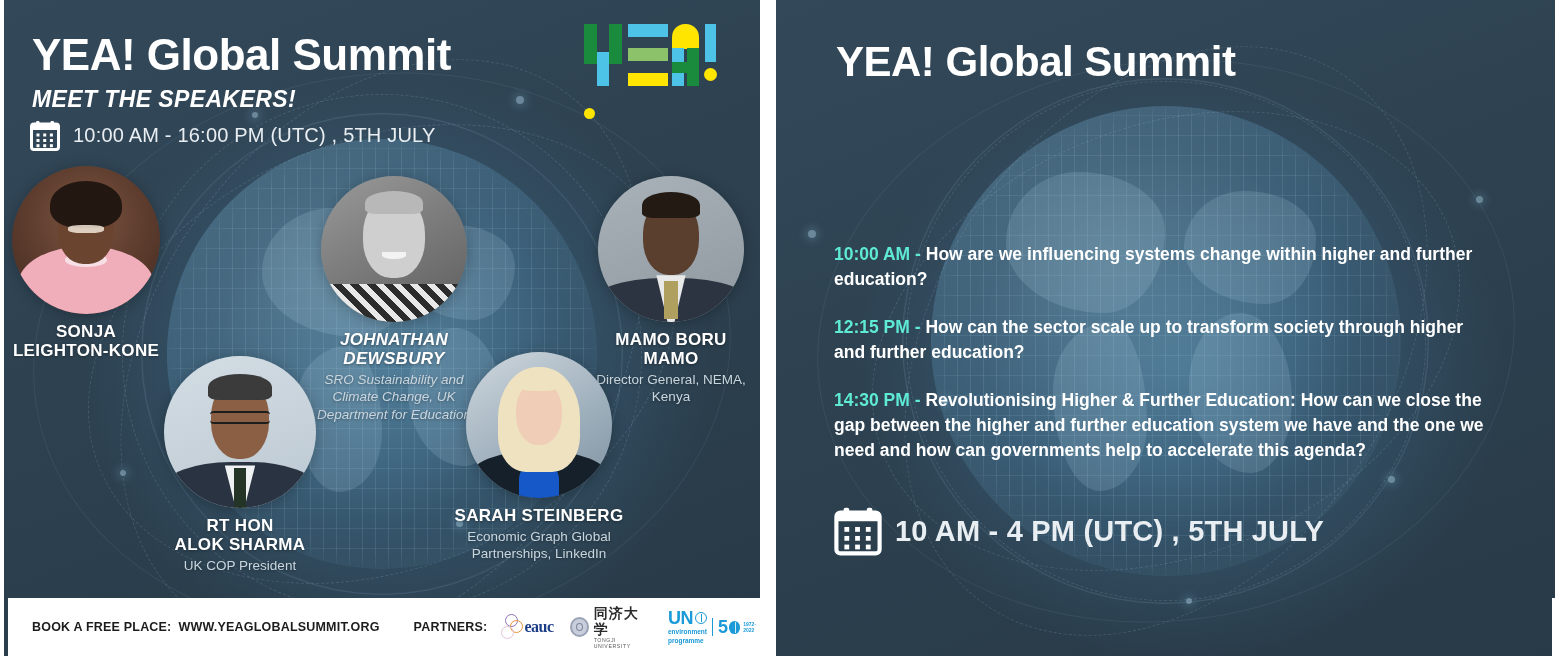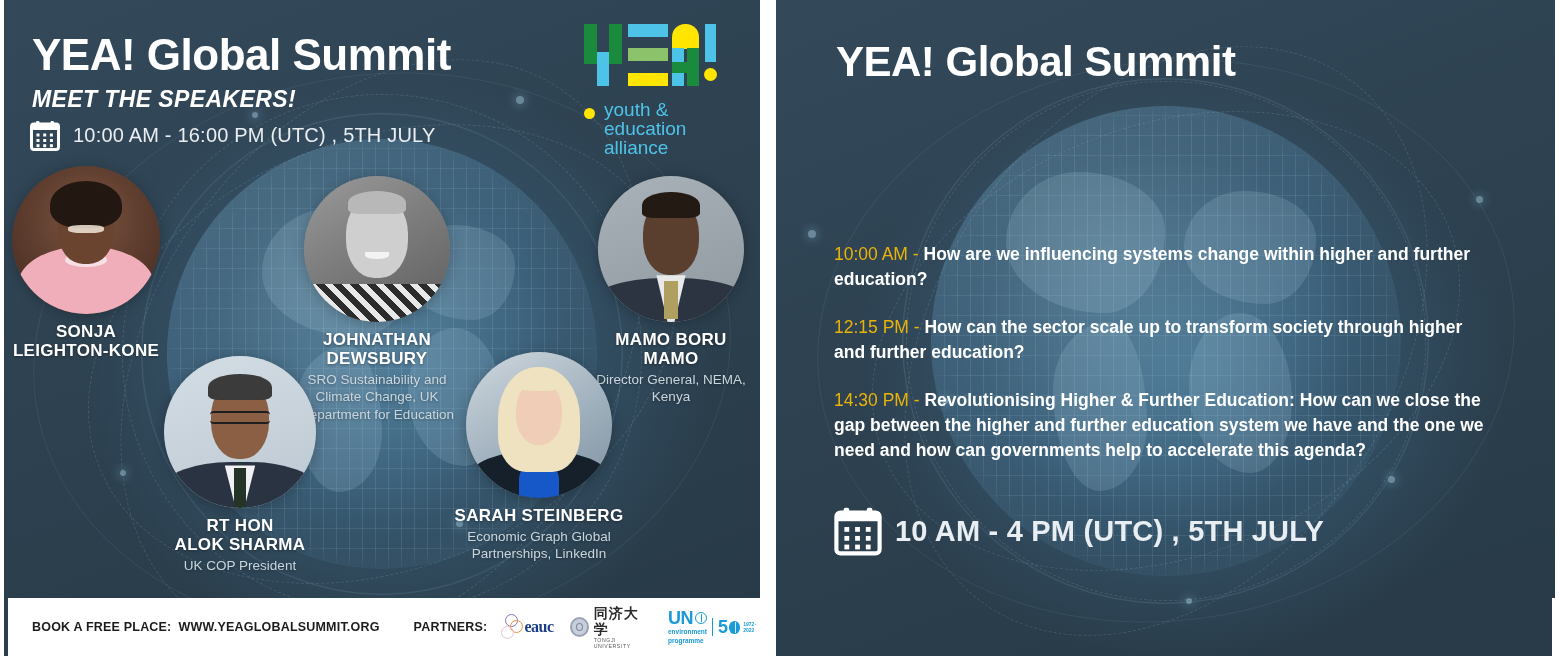--- a/index.html
+++ b/index.html
@@ -91,21 +91,21 @@
   .speaker { position:absolute; }
   .avatar { border-radius:50%; overflow:hidden; position:relative;
             box-shadow:0 2px 14px rgba(0,0,0,0.25); }
   .sp-name { color:#ffffff; font-weight:bold; text-align:center; line-height:1.12;
              text-shadow:0 1px 3px rgba(0,0,0,.35); }
   .sp-role { color:#c9d6de; text-align:center; line-height:1.28; margin-top:3px;
              text-shadow:0 1px 3px rgba(0,0,0,.3); }
 
   #sp-1 { left:6px;   top:166px; width:152px; }
   #sp-1 .avatar { width:148px; height:148px; margin:0 auto; }
-  #sp-2 { left:283px; top:176px; width:180px; }
+  #sp-2 { left:300px; top:176px; width:180px;font-style:italic; }
   #sp-2 .avatar { width:146px; height:146px; margin:0 auto; }
   #sp-3 { left:586px; top:176px; width:162px; }
   #sp-3 .avatar { width:146px; height:146px; margin:0 auto; }
   #sp-4 { left:154px; top:356px; width:164px; }
   #sp-4 .avatar { width:152px; height:152px; margin:0 auto; }
   #sp-5 { left:450px; top:352px; width:170px; }
   #sp-5 .avatar { width:146px; height:146px; margin:0 auto; }
 
   .sp-name { font-size:17px; margin-top:8px; letter-spacing:.3px; }
   .sp-role { font-size:13.5px; }
@@ -113,21 +113,21 @@
   
   .f-bg { position:absolute; inset:0; }
   .f-hair, .f-head, .f-body, .f-extra { position:absolute; }
 
   
   #intro { position:absolute; left:58px; top:130px; width:620px;
            color:#dfe7ec; font-size:17.5px; line-height:1.52; }
   #intro b { color:#ffffff; }
   .session { position:absolute; left:58px; width:660px; color:#cfdae1;
              font-size:17.5px; line-height:1.44; }
-  .session .stime { color:#eab308; font-weight:400; }
+  .session .stime { color:#5eead4; font-weight:700; }
   .session .sq { color:#ffffff; font-weight:bold; }
   #ses-0 { top:242px; }
   #ses-1 { top:315px; }
   #ses-2 { top:388px; }
 
   
   .footer { position:absolute; bottom:0; height:58px; background:#ffffff;
             display:flex; align-items:center; }
   #footer-left  { left:4px;   width:756px; }
   #footer-right { left:776px; width:779px; }
@@ -246,25 +246,20 @@
         <i style="left:88px;top:0;    width:27px; height:25px; background:#ffe500; border-radius:13px 13px 0 0;"></i>
         <i style="left:88px;top:24px; width:12px; height:38px; background:#4ec3e8;"></i>
         <i style="left:103px;top:24px;width:12px; height:38px; background:#1a8a3c;"></i>
         <i style="left:88px;top:38px; width:27px; height:11px; background:#1a8a3c;"></i>
 
         <i style="left:121px;top:0;   width:11px; height:38px; background:#4ec3e8;"></i>
         <i style="left:120px;top:44px;width:13px; height:13px; background:#ffe500; border-radius:50%;"></i>
       </div>
       <div class="yea-word">
         <span class="yea-dot"></span>
-        <span class="yea-lines">
-          <span style="display:block">youth &amp;</span>
-          <span style="display:block">education</span>
-          <span style="display:block">alliance</span>
-        </span>
       </div>
     </div>
 
     <div class="speaker" id="sp-1">
       <div class="avatar">
         <div class="f-bg" style="background:radial-gradient(circle at 50% 36%, #7b5340 0%, #5a3a2c 55%, #402a20 100%);"></div>
         <div class="f-body" style="left:4%;bottom:-6%;width:92%;height:52%;background:#f0aebb;border-radius:52% 52% 0 0;"></div>
         <div class="f-extra" style="left:36%;bottom:32%;width:28%;height:9%;background:#f6dfe5;border-radius:50%;"></div>
         <div class="f-head" style="left:31%;top:18%;width:38%;height:48%;background:#6b4430;border-radius:48% 48% 45% 45%;"></div>
         <div class="f-hair" style="left:26%;top:10%;width:48%;height:32%;background:#231712;border-radius:52% 52% 40% 40%;"></div>

